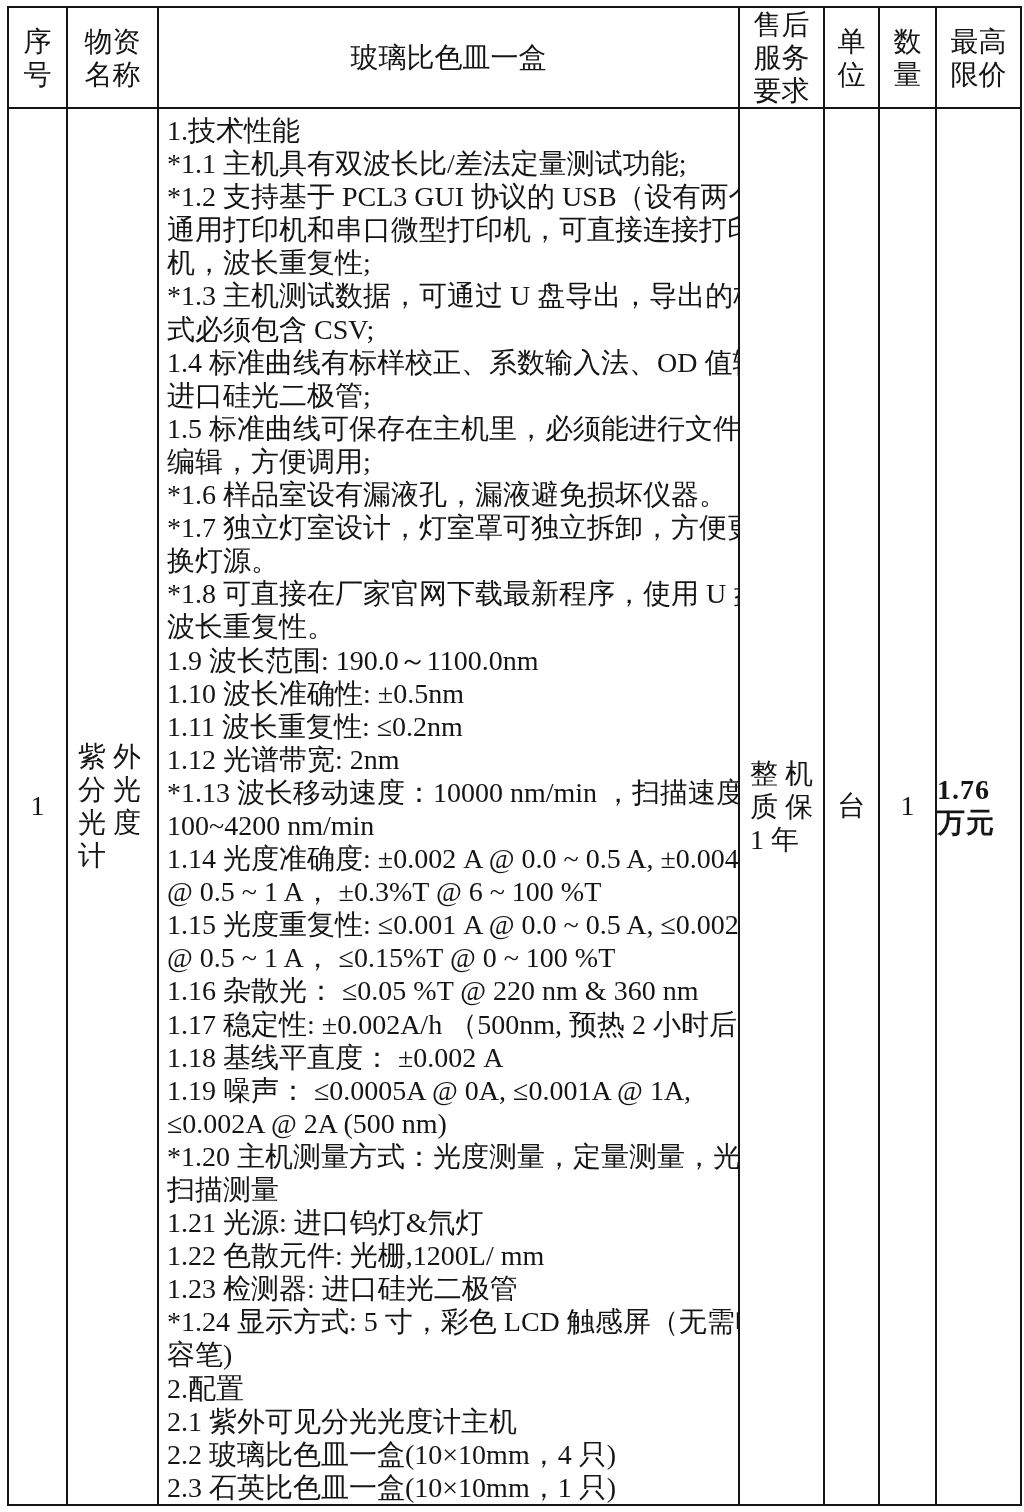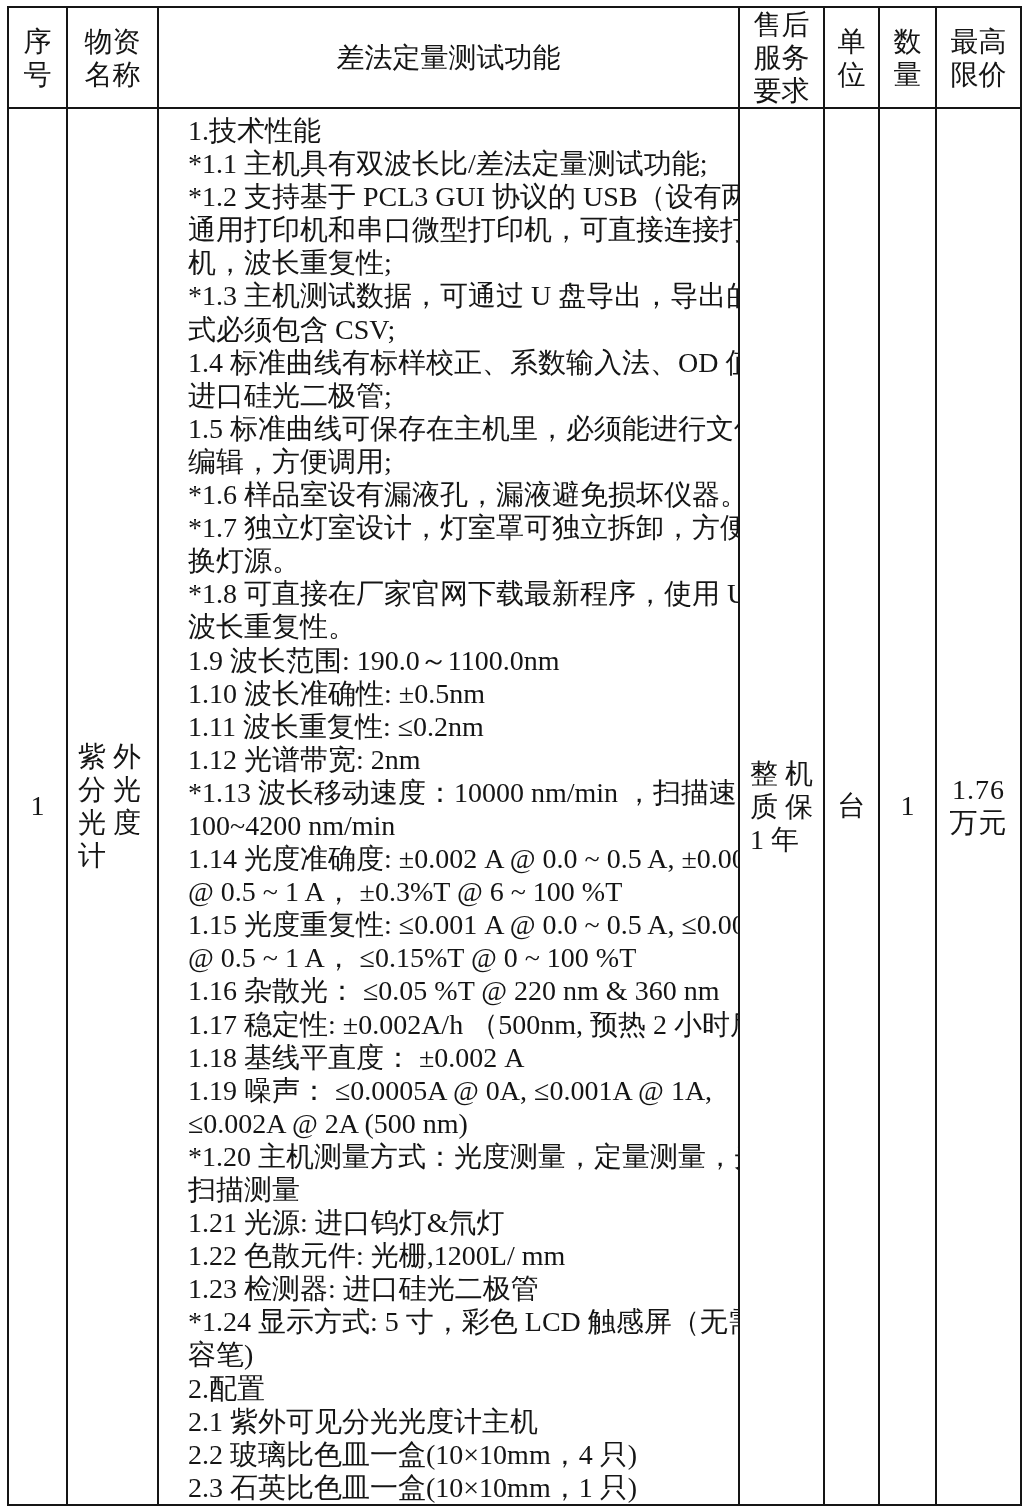--- a/index.html
+++ b/index.html
@@ -40,27 +40,27 @@
     text-align: left;
     padding-left: 10px;
     line-height: 33px;
     white-space: pre;
   }
   .cell-spec { vertical-align: top; }
   .cell-spec .spec-lines { padding: 5px 4px 0 8px; }
   .cell-spec .line {
     line-height: 33.1px;
     white-space: pre;
-    margin-left: 21px;
   }
   .cell-unit, .cell-qty { text-align: center; }
   .cell-price .line {
-    text-align: center;
+    text-align: left;
     line-height: 33px;
     letter-spacing: 1px;
+    font-weight: bold;
   }
 </style>
 </head>
 <body>
 
 <div class="page">
   <table class="spec-table">
     <colgroup>
       <col style="width:59px">
       <col style="width:91px">
@@ -69,21 +69,21 @@
       <col style="width:55px">
       <col style="width:57px">
       <col style="width:85px">
     </colgroup>
     <thead>
       <tr>
         <th>序
 号</th>
         <th>物资
 名称</th>
-        <th>差法定量测试功能</th>
+        <th>玻璃比色皿一盒</th>
         <th>售后
 服务
 要求</th>
         <th>单
 位</th>
         <th>数
 量</th>
         <th>最高
 限价</th>
       </tr>

